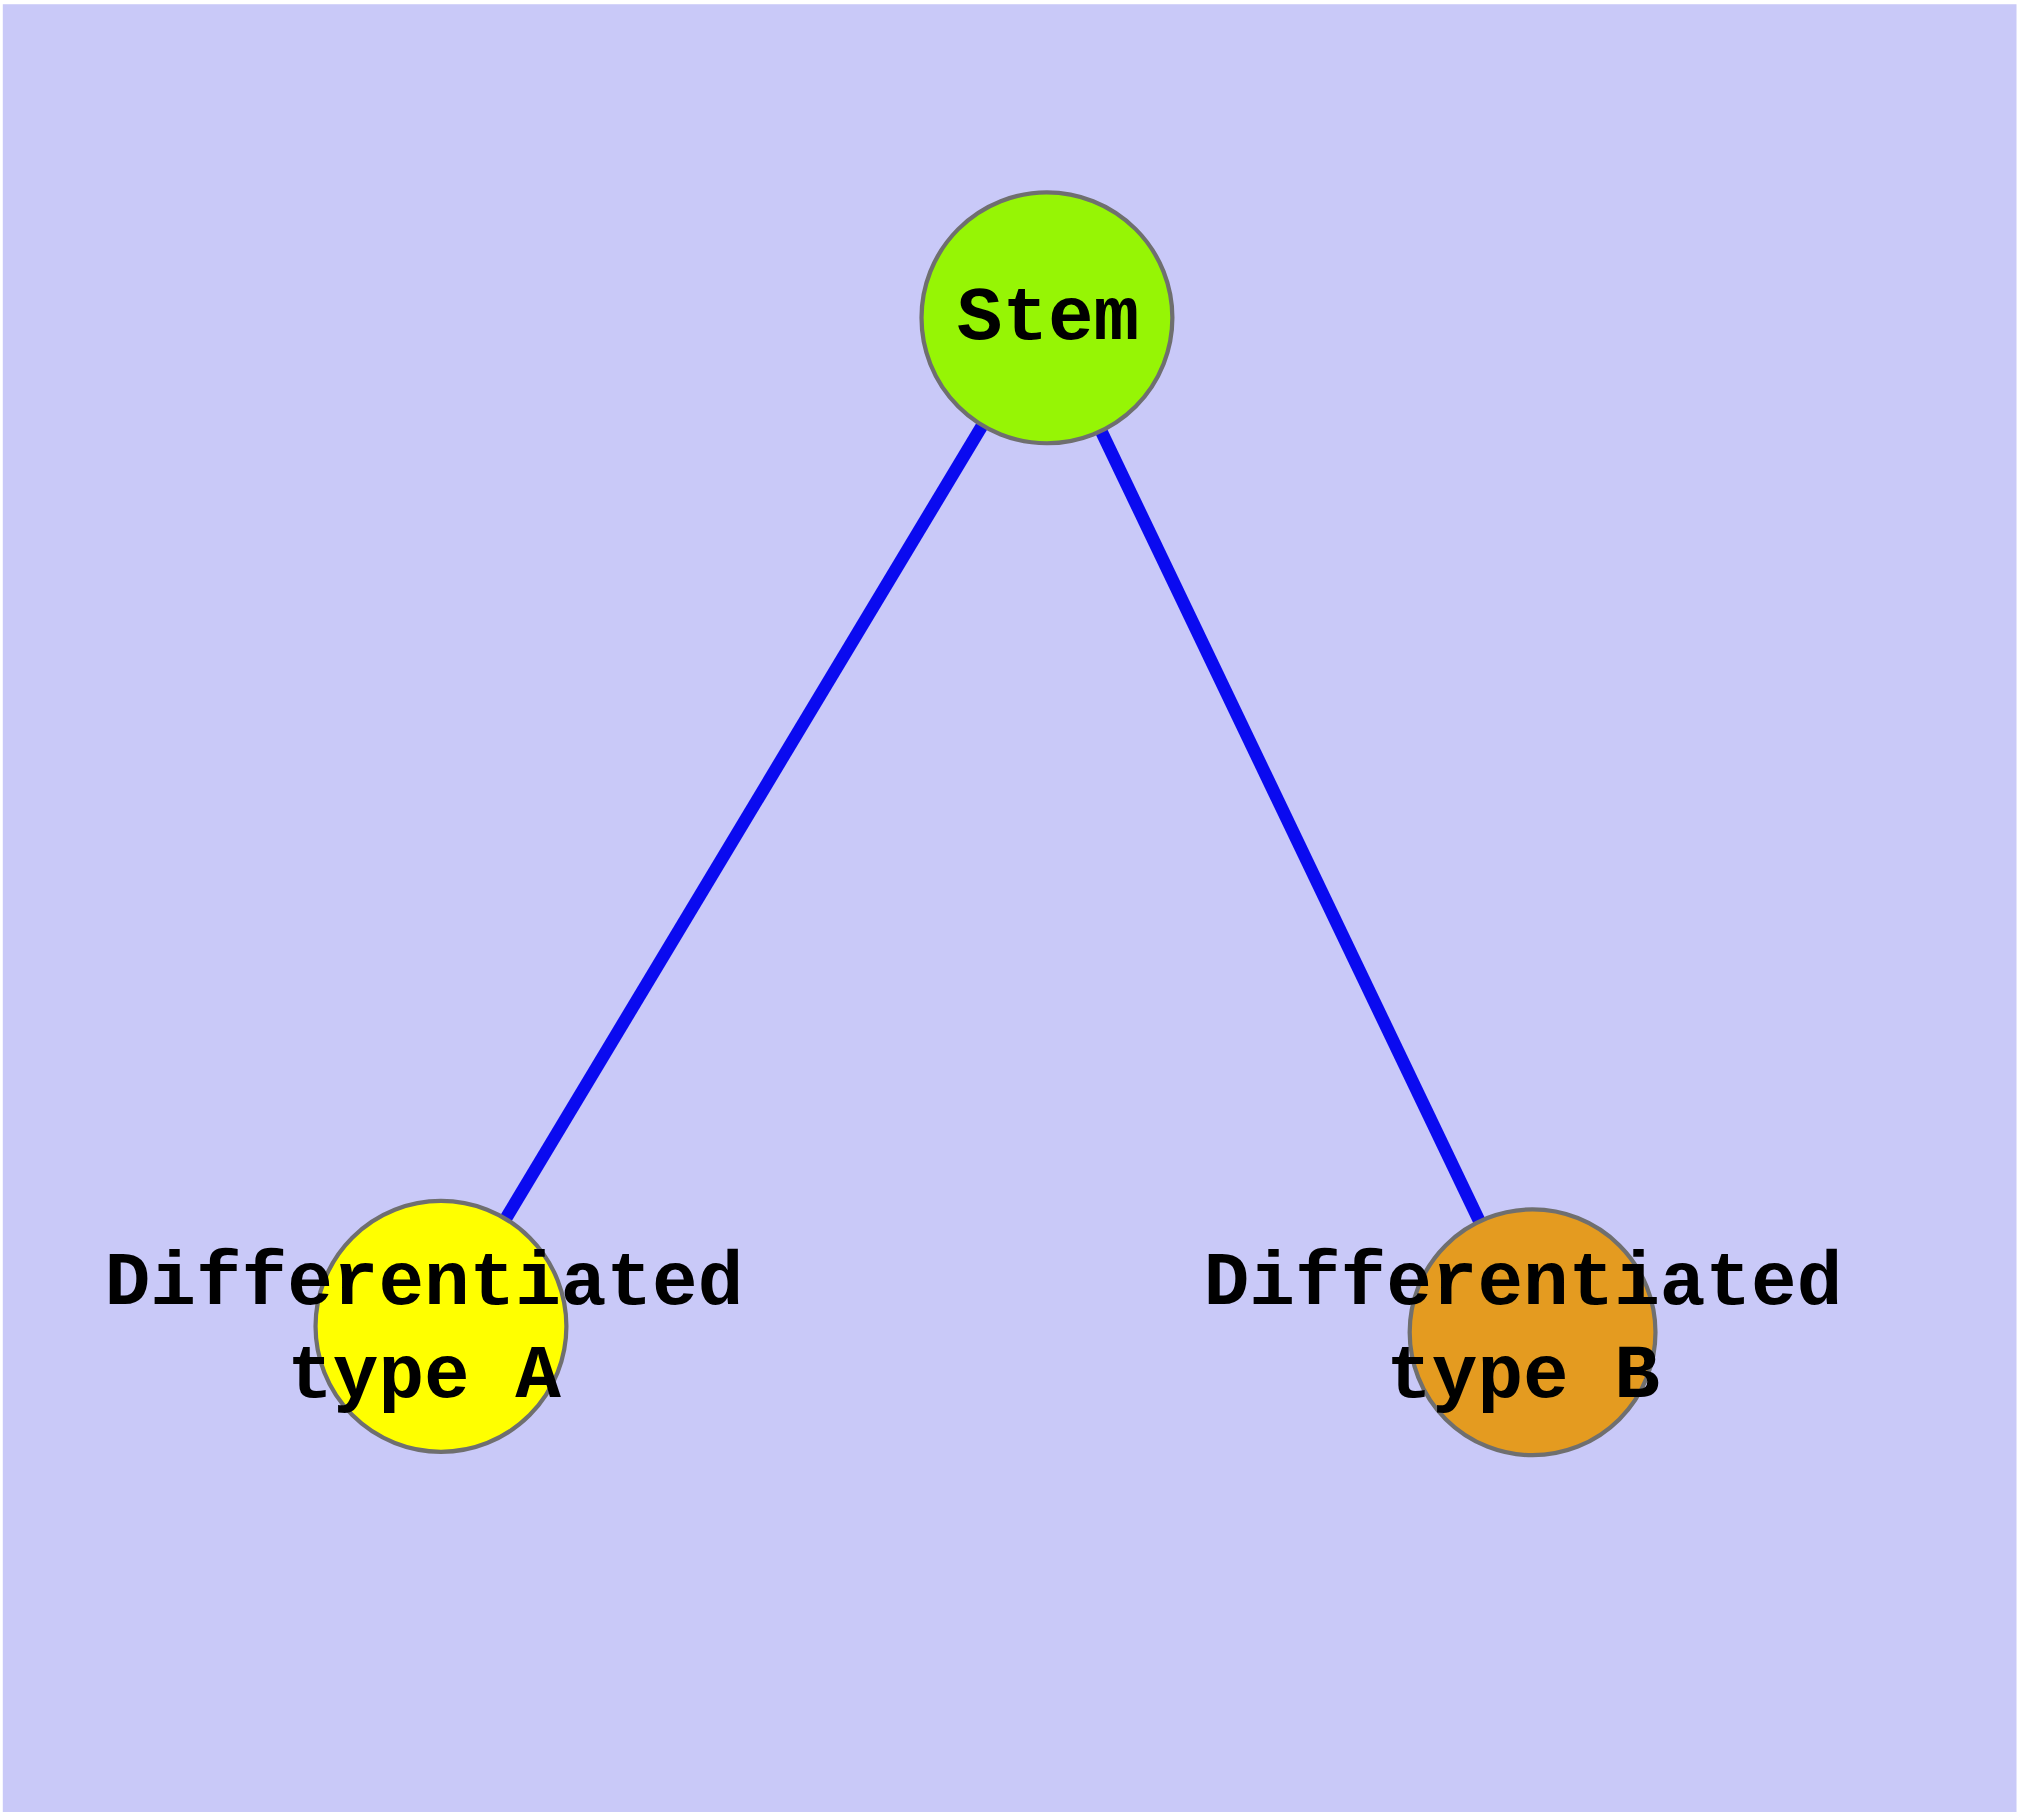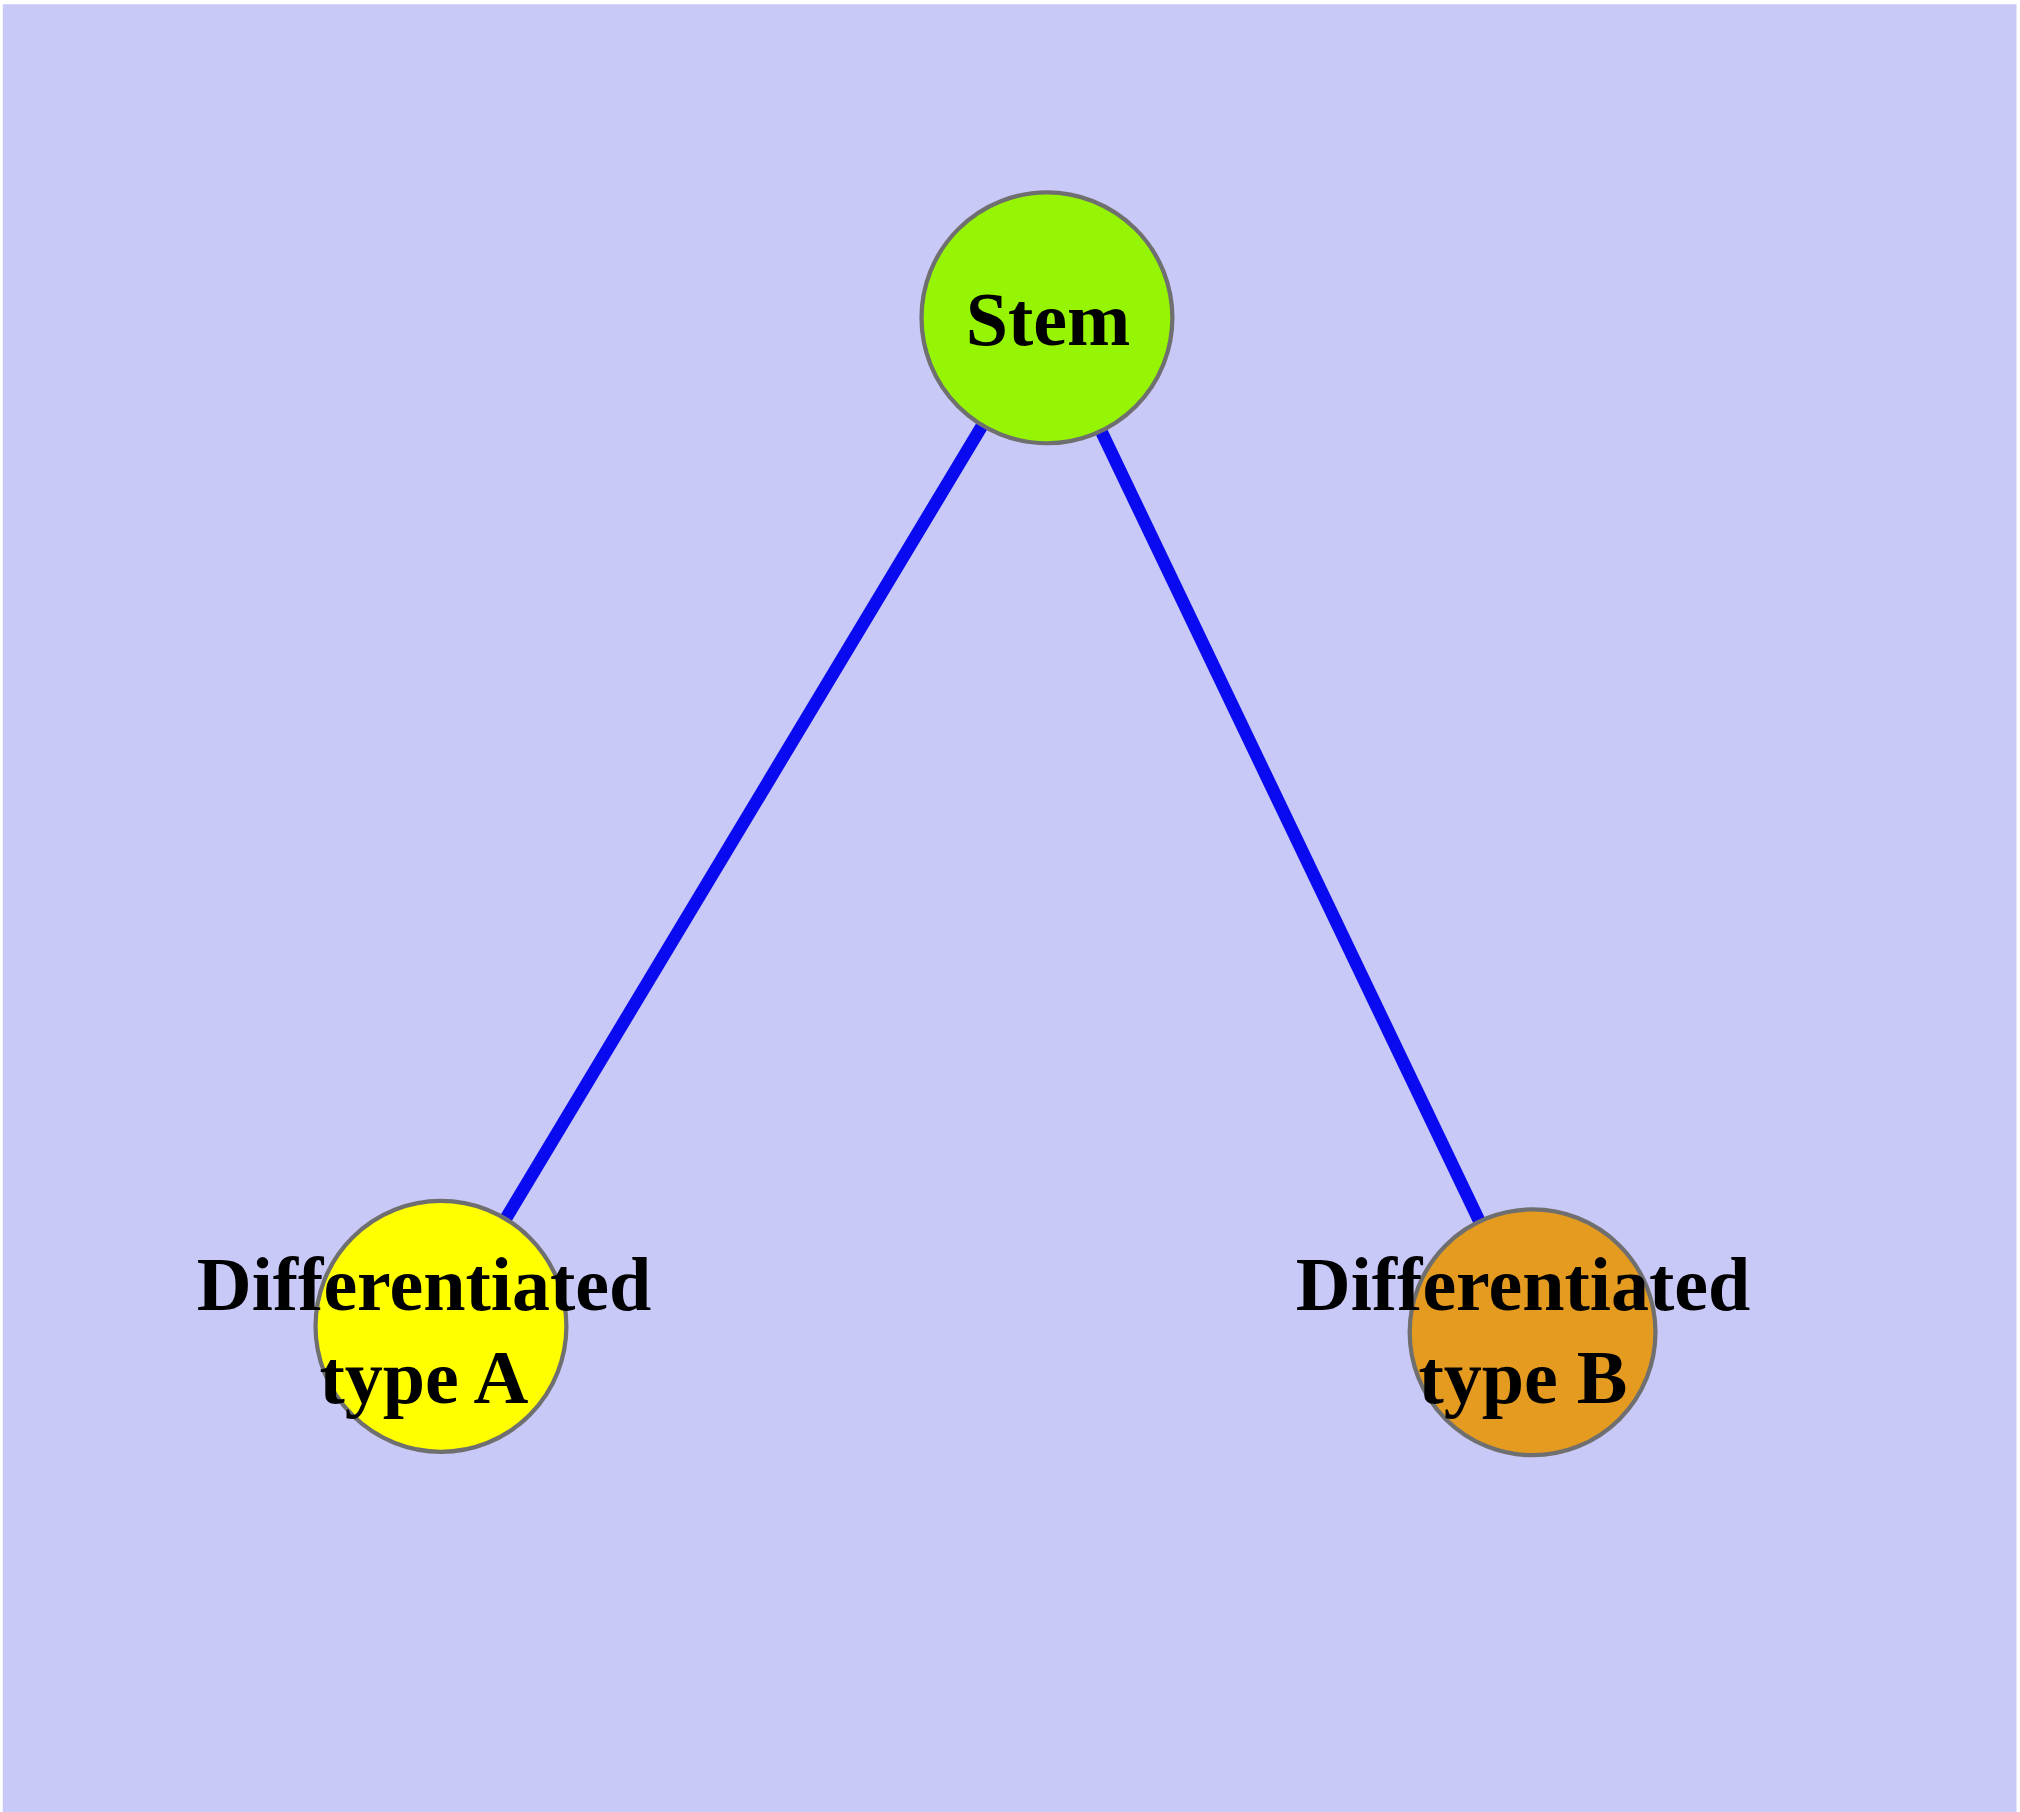--- a/index.html
+++ b/index.html
@@ -5,21 +5,21 @@
   html, body {
     margin: 0;
     padding: 0;
   }
   #app {
     position: relative;
     width: 2021px;
     height: 1812px;
     background: #ffffff;
     overflow: hidden;
-    font-family: Liberation Serif, serif;
+    font-family: Liberation Mono, monospace;
   }
   #graph-svg {
     position: absolute;
     left: 0;
     top: 0;
   }
   .edge {
     stroke-width: 15px;
     fill: none;
   }

